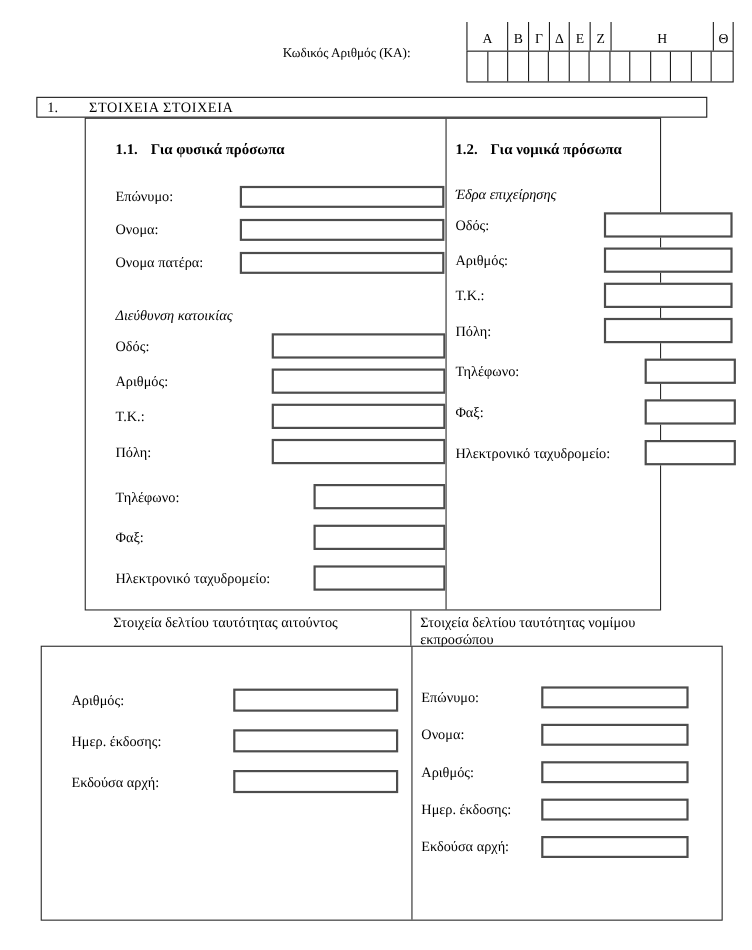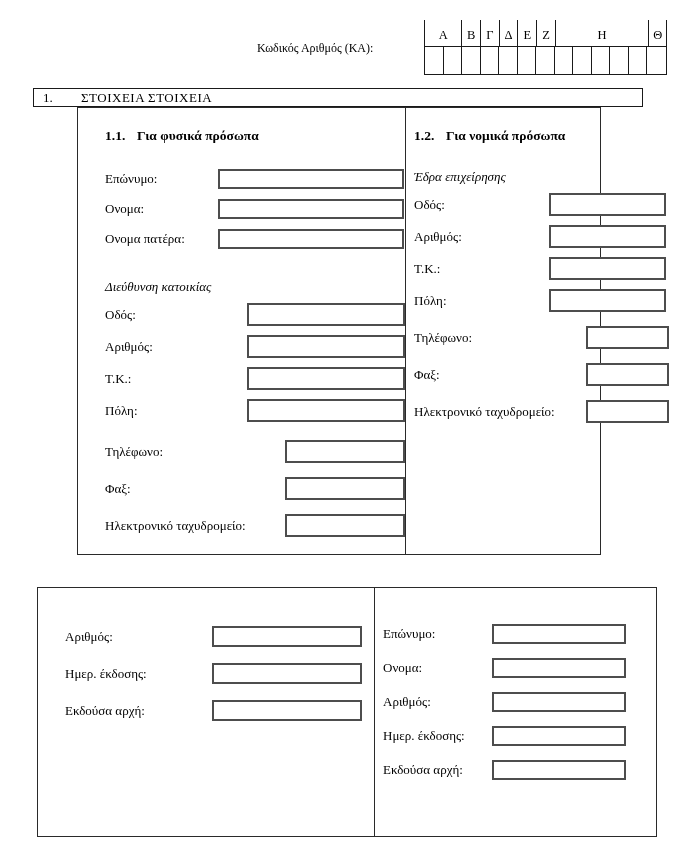--- a/index.html
+++ b/index.html
@@ -216,20 +216,28 @@
         <span class="lbl">Φαξ:</span>
         <input type="text" class="fb" value="" style="">
       </div>
       <div class="row ct-row-r">
         <span class="lbl">Ηλεκτρονικό ταχυδρομείο:</span>
         <input type="text" class="fb" value="" style="">
       </div>
     </div>
   </div>
 
+  <div class="band">
+    <div class="col-l">
+      <div class="band-h">Στοιχεία δελτίου ταυτότητας  αιτούντος</div>
+    </div>
+    <div class="col-r">
+      <div class="band-h">Στοιχεία δελτίου ταυτότητας νομίμου εκπροσώπου</div>
+    </div>
+  </div>
 
   <div class="box2">
     <div class="col-l">
       <div class="row id-row-l">
         <span class="lbl">Αριθμός:</span>
         <input type="text" class="fb" value="" style="">
       </div>
       <div class="row id-row-l">
         <span class="lbl">Ημερ. έκδοσης:</span>
         <input type="text" class="fb" value="" style="">

